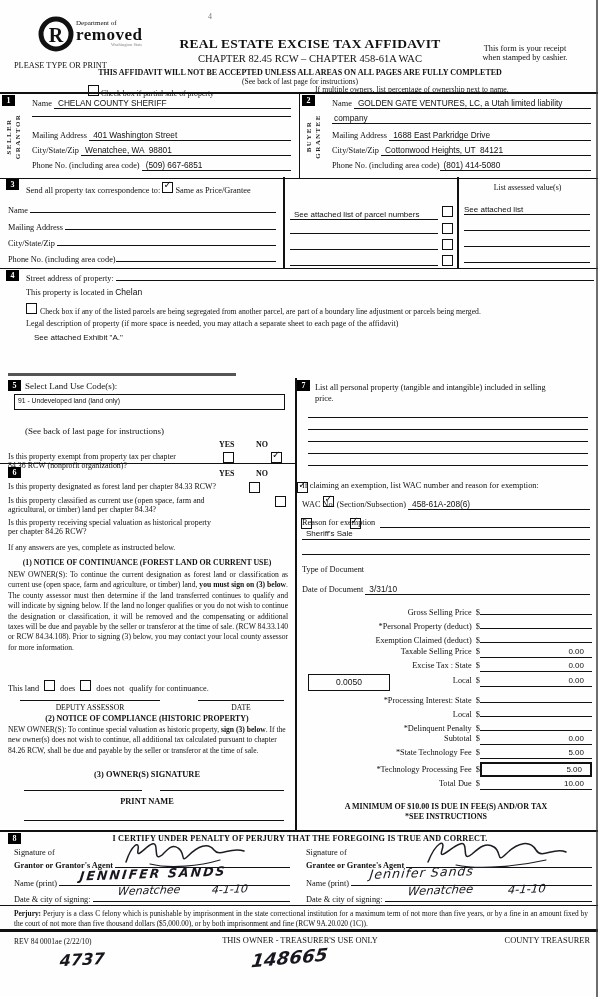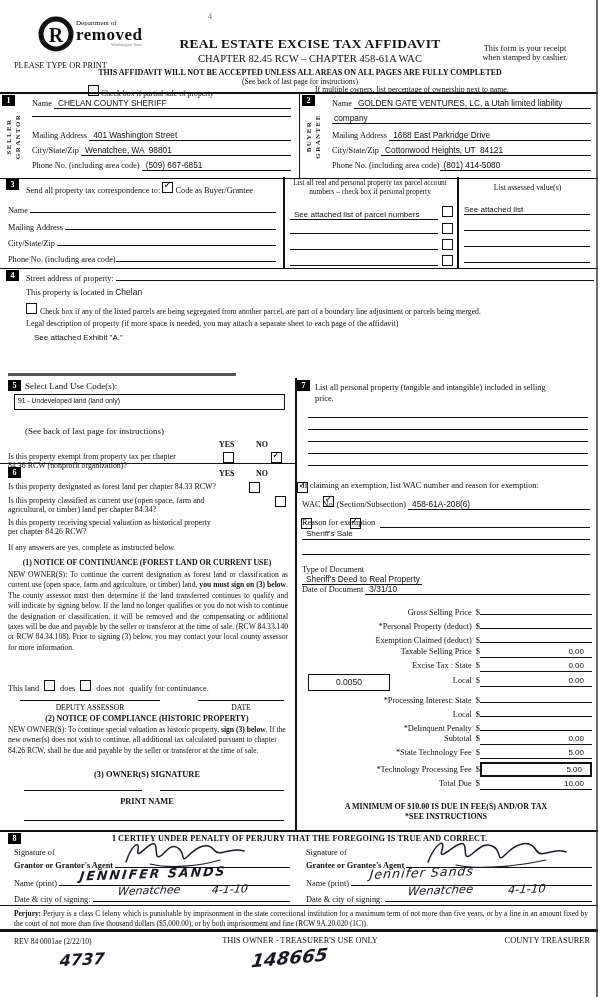--- a/index.html
+++ b/index.html
@@ -130,43 +130,39 @@
   
   <div class="abs" style="left:0;top:177px;width:598px;height:91px;border-bottom:1.5px solid #111;">
     <div class="vline" style="left:283px;top:0;height:91px;"></div>
     <div class="vline" style="left:457px;top:0;height:91px;"></div>
     <span class="badge" style="left:6px;top:2px;">3</span>
     <div class="frow" style="left:26px;top:5px;font-size:8.3px;">
       <span class="lbl">Send all property tax correspondence to: </span>
       <span class="cb">
           <span class="mk">✓</span>
         </span>
-      <span class="lbl"> Code as Buyer/Grantee</span>
+      <span class="lbl"> Same as Price/Grantee</span>
     </div>
     <div class="frow" style="left:8px;top:26px;width:268px;">
       <span class="lbl">Name </span>
       <span class="fl"></span>
     </div>
     <div class="frow" style="left:8px;top:43px;width:268px;">
       <span class="lbl">Mailing Address </span>
       <span class="fl"></span>
     </div>
     <div class="frow" style="left:8px;top:59px;width:268px;">
       <span class="lbl">City/State/Zip </span>
       <span class="fl"></span>
     </div>
     <div class="frow" style="left:8px;top:75px;width:268px;">
       <span class="lbl">Phone No. (including area code)</span>
       <span class="fl"></span>
     </div>
 
-    <div class="abs ctr" style="left:287px;top:2px;width:166px;font-size:7.3px;line-height:1.2;">
-      <div>List all real and personal property tax parcel account</div>
-      <div>numbers – check box if personal property</div>
-    </div>
     <div class="frow" style="left:290px;top:29px;width:163px;">
       <span class="fl san" style="border-bottom:1px solid #111;font-size:8px;">See attached list of parcel numbers</span>
       <span class="cb" style="margin-left:4px;"></span>
     </div>
     <div class="frow" style="left:290px;top:46px;width:163px;">
       <span class="fl"></span>
       <span class="cb" style="margin-left:4px;"></span>
     </div>
     <div class="frow" style="left:290px;top:62px;width:163px;">
       <span class="fl"></span>
@@ -293,21 +289,20 @@
     <span class="lbl">Reason for exemption </span>
     <span style="flex:1;"></span>
   </div>
   <div class="hl" style="left:380px;top:527px;width:210px;"></div>
   <div class="abs san" style="left:306px;top:529px;font-size:8px;">Sheriff's Sale</div>
   <div class="hl" style="left:302px;top:539px;width:288px;"></div>
   <div class="hl" style="left:302px;top:554px;width:288px;"></div>
 
   <div class="frow" style="left:302px;top:565px;width:288px;flex-direction:column;">
     <span class="lbl">Type of Document </span>
-    <span class="fl">Sheriff's Deed to Real Property</span>
   </div>
   <div class="frow" style="left:302px;top:584px;width:288px;">
     <span class="lbl">Date of Document </span>
     <span class="fl">3/31/10</span>
   </div>
 
   
   <div class="mrow" style="top:604px;">
     <span class="ml">Gross Selling Price  $</span>
     <span class="mv"></span>

